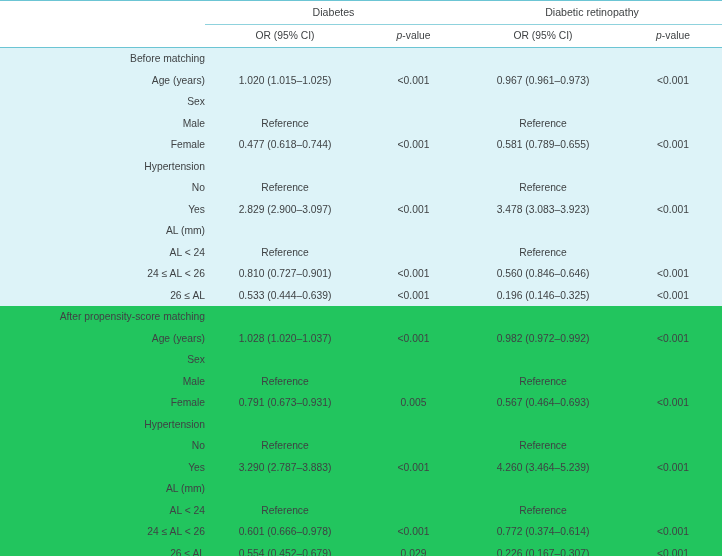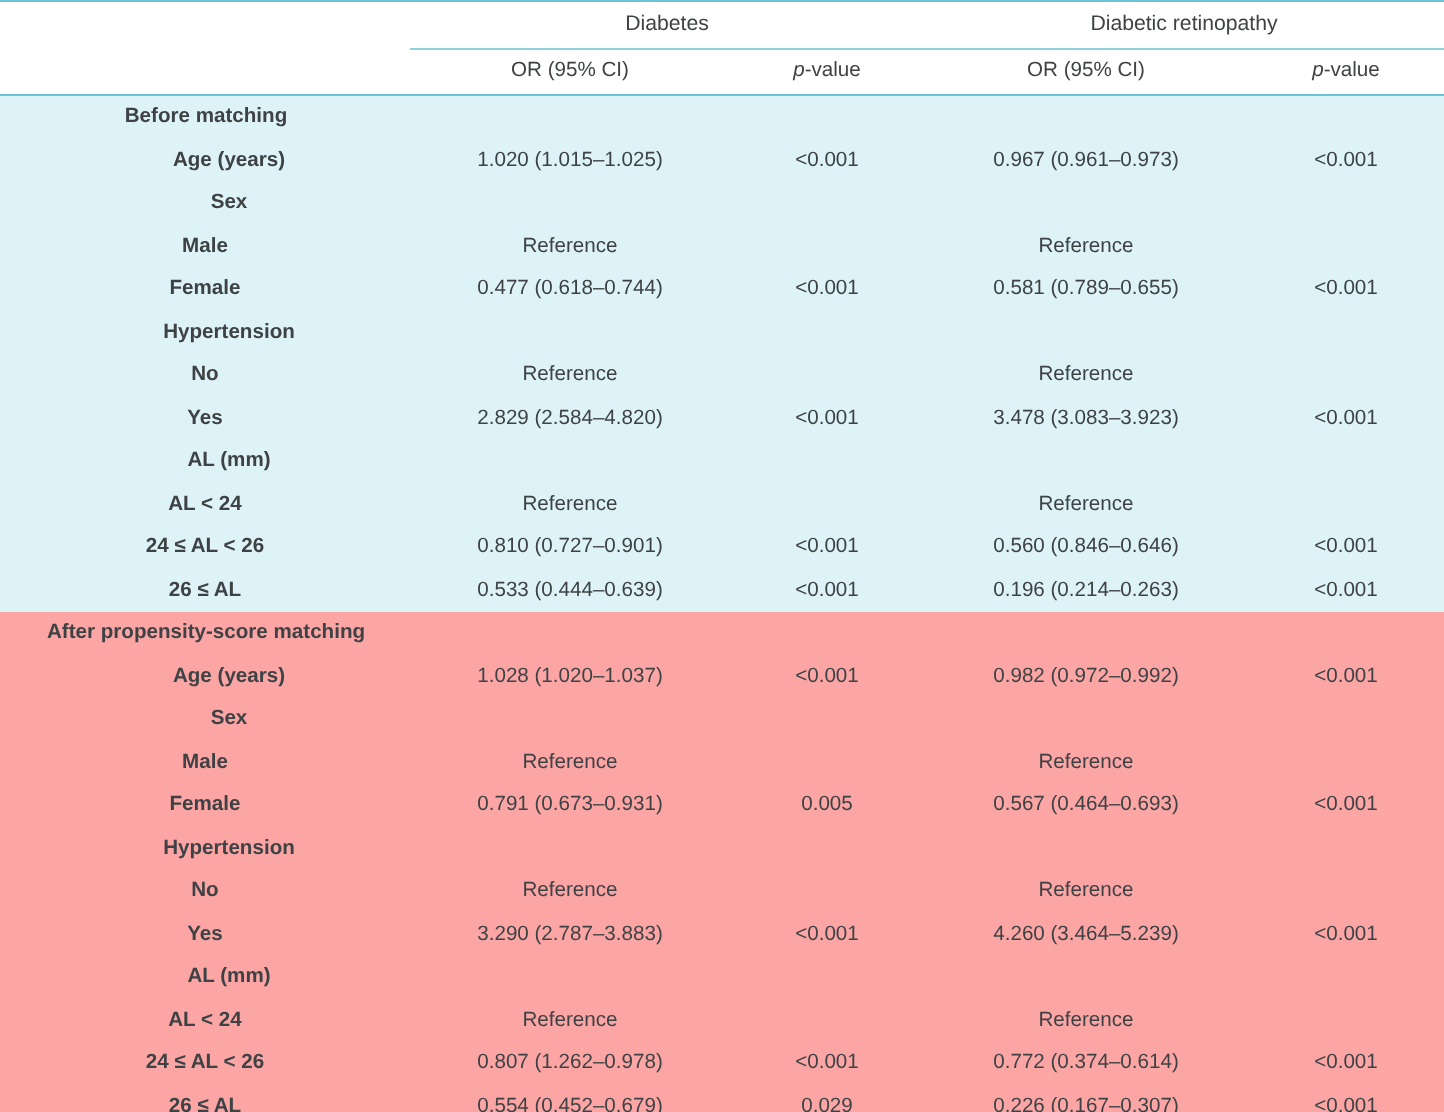--- a/index.html
+++ b/index.html
@@ -79,33 +79,32 @@
   
   tbody td {
     padding: 0;
     height: 21.5px;
     line-height: 21.5px;
     vertical-align: middle;
     white-space: nowrap;
   }
 
   td.lbl {
-    text-align: center;
-    font-weight: bold;
+    text-align: right;
   }
   td.val {
     text-align: center;
   }
 
   .indent0 { padding-left: 1px; }
   .indent1 { padding-left: 24px; margin-top: 20px; }
   .indent2 { }
 
   tr.shaded td { background: #ddf3f8; }
-  tr.plain  td { background: #fca5a5; }
+  tr.plain  td { background: #22c55e; }
 
   
   tr.shaded-last td { background: #ddf3f8; }
 </style>
 </head>
 <body>
 
 <div id="table-root">
   <table class="stats-table">
     <colgroup>
@@ -176,21 +175,21 @@
         </tr>
         <tr class="shaded">
           <td class="lbl indent2">No</td>
           <td class="val">Reference</td>
           <td class="val"></td>
           <td class="val">Reference</td>
           <td class="val"></td>
         </tr>
         <tr class="shaded">
           <td class="lbl indent2">Yes</td>
-          <td class="val">2.829 (2.584–4.820)</td>
+          <td class="val">2.829 (2.900–3.097)</td>
           <td class="val">&lt;0.001</td>
           <td class="val">3.478 (3.083–3.923)</td>
           <td class="val">&lt;0.001</td>
         </tr>
         <tr class="shaded">
           <td class="lbl indent1">AL (mm)</td>
           <td class="val"></td>
           <td class="val"></td>
           <td class="val"></td>
           <td class="val"></td>
@@ -206,21 +205,21 @@
           <td class="lbl indent2">24 ≤ AL &lt; 26</td>
           <td class="val">0.810 (0.727–0.901)</td>
           <td class="val">&lt;0.001</td>
           <td class="val">0.560 (0.846–0.646)</td>
           <td class="val">&lt;0.001</td>
         </tr>
         <tr class="shaded shaded-last">
           <td class="lbl indent2">26 ≤ AL</td>
           <td class="val">0.533 (0.444–0.639)</td>
           <td class="val">&lt;0.001</td>
-          <td class="val">0.196 (0.214–0.263)</td>
+          <td class="val">0.196 (0.146–0.325)</td>
           <td class="val">&lt;0.001</td>
         </tr>
         <tr class="plain">
           <td class="lbl indent0">After propensity-score matching</td>
           <td class="val"></td>
           <td class="val"></td>
           <td class="val"></td>
           <td class="val"></td>
         </tr>
         <tr class="plain">
@@ -281,21 +280,21 @@
         </tr>
         <tr class="plain">
           <td class="lbl indent2">AL &lt; 24</td>
           <td class="val">Reference</td>
           <td class="val"></td>
           <td class="val">Reference</td>
           <td class="val"></td>
         </tr>
         <tr class="plain">
           <td class="lbl indent2">24 ≤ AL &lt; 26</td>
-          <td class="val">0.807 (1.262–0.978)</td>
+          <td class="val">0.601 (0.666–0.978)</td>
           <td class="val">&lt;0.001</td>
           <td class="val">0.772 (0.374–0.614)</td>
           <td class="val">&lt;0.001</td>
         </tr>
         <tr class="plain">
           <td class="lbl indent2 rule-bottom-cell">26 ≤ AL</td>
           <td class="val rule-bottom-cell">0.554 (0.452–0.679)</td>
           <td class="val rule-bottom-cell">0.029</td>
           <td class="val rule-bottom-cell">0.226 (0.167–0.307)</td>
           <td class="val rule-bottom-cell">&lt;0.001</td>

